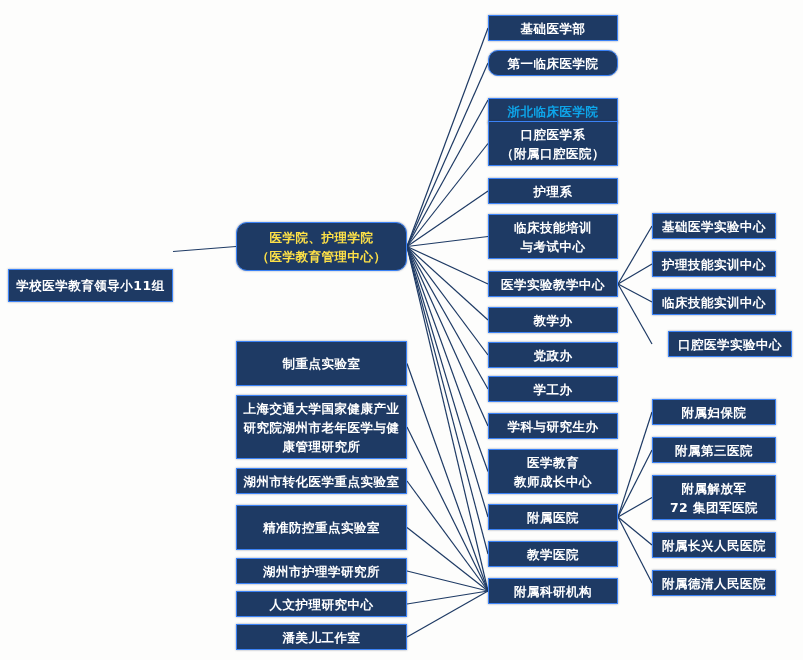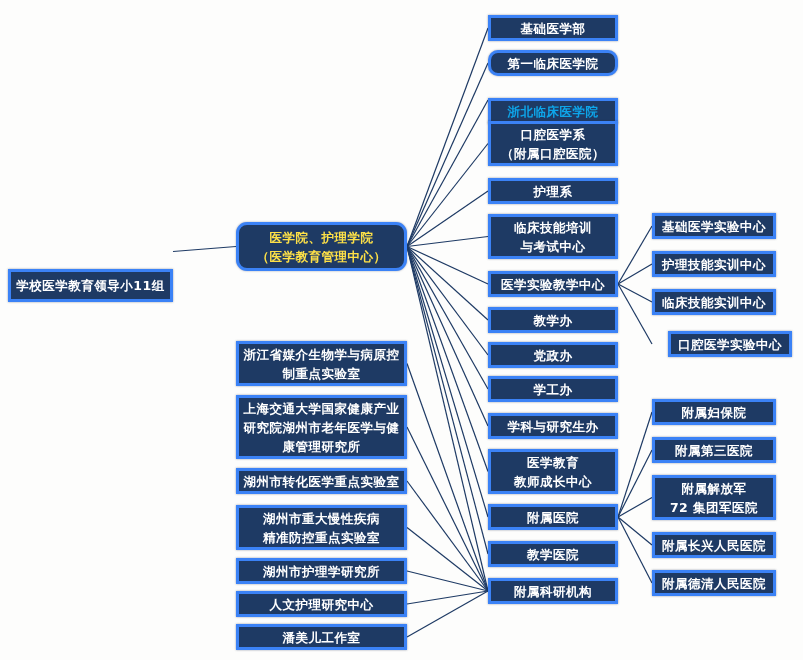--- a/index.html
+++ b/index.html
@@ -17,21 +17,21 @@
     flex-direction:column;
     justify-content:center;
     align-items:center;
     box-sizing:border-box;
     color:#ffffff;
     font-size:12.5px;
     font-weight:600;
     text-align:center;
     line-height:19px;
     letter-spacing:0.5px;
-    border:3px solid #3b82f6;
+    border:1px solid #3b82f6;
     box-shadow:0 0 2px rgba(30,45,80,0.45);
   }
   .node .line{white-space:nowrap;}
 </style>
 </head>
 <body>
 
 <div id="canvas">
   <svg id="edges" xmlns="http://www.w3.org/2000/svg">
       <line x1="173" y1="251.5" x2="236" y2="246.5" stroke="#1e3a64" stroke-width="1.2"></line>
@@ -145,33 +145,31 @@
         <div class="line">附属解放军</div>
         <div class="line">72 集团军医院</div>
       </div>
       <div class="node" style="left: 652px; top: 532px; width: 124px; height: 26px; background: rgb(30, 58, 100); color: rgb(255, 255, 255);">
         <div class="line">附属长兴人民医院</div>
       </div>
       <div class="node" style="left: 652px; top: 570px; width: 124px; height: 26px; background: rgb(30, 58, 100); color: rgb(255, 255, 255);">
         <div class="line">附属德清人民医院</div>
       </div>
       <div class="node" style="left: 236px; top: 341px; width: 171px; height: 45px; background: rgb(30, 58, 100); color: rgb(255, 255, 255);">
-        <div class="line">浙江省媒介生物学与病原控</div>
         <div class="line">制重点实验室</div>
       </div>
       <div class="node" style="left: 236px; top: 395px; width: 171px; height: 64px; background: rgb(30, 58, 100); color: rgb(255, 255, 255);">
         <div class="line">上海交通大学国家健康产业</div>
         <div class="line">研究院湖州市老年医学与健</div>
         <div class="line">康管理研究所</div>
       </div>
       <div class="node" style="left: 236px; top: 468px; width: 171px; height: 26px; background: rgb(30, 58, 100); color: rgb(255, 255, 255);">
         <div class="line">湖州市转化医学重点实验室</div>
       </div>
       <div class="node" style="left: 236px; top: 505px; width: 171px; height: 45px; background: rgb(30, 58, 100); color: rgb(255, 255, 255);">
-        <div class="line">湖州市重大慢性疾病</div>
         <div class="line">精准防控重点实验室</div>
       </div>
       <div class="node" style="left: 236px; top: 558px; width: 171px; height: 26px; background: rgb(30, 58, 100); color: rgb(255, 255, 255);">
         <div class="line">湖州市护理学研究所</div>
       </div>
       <div class="node" style="left: 236px; top: 591px; width: 171px; height: 26px; background: rgb(30, 58, 100); color: rgb(255, 255, 255);">
         <div class="line">人文护理研究中心</div>
       </div>
       <div class="node" style="left: 236px; top: 624px; width: 171px; height: 26px; background: rgb(30, 58, 100); color: rgb(255, 255, 255);">
         <div class="line">潘美儿工作室</div>

